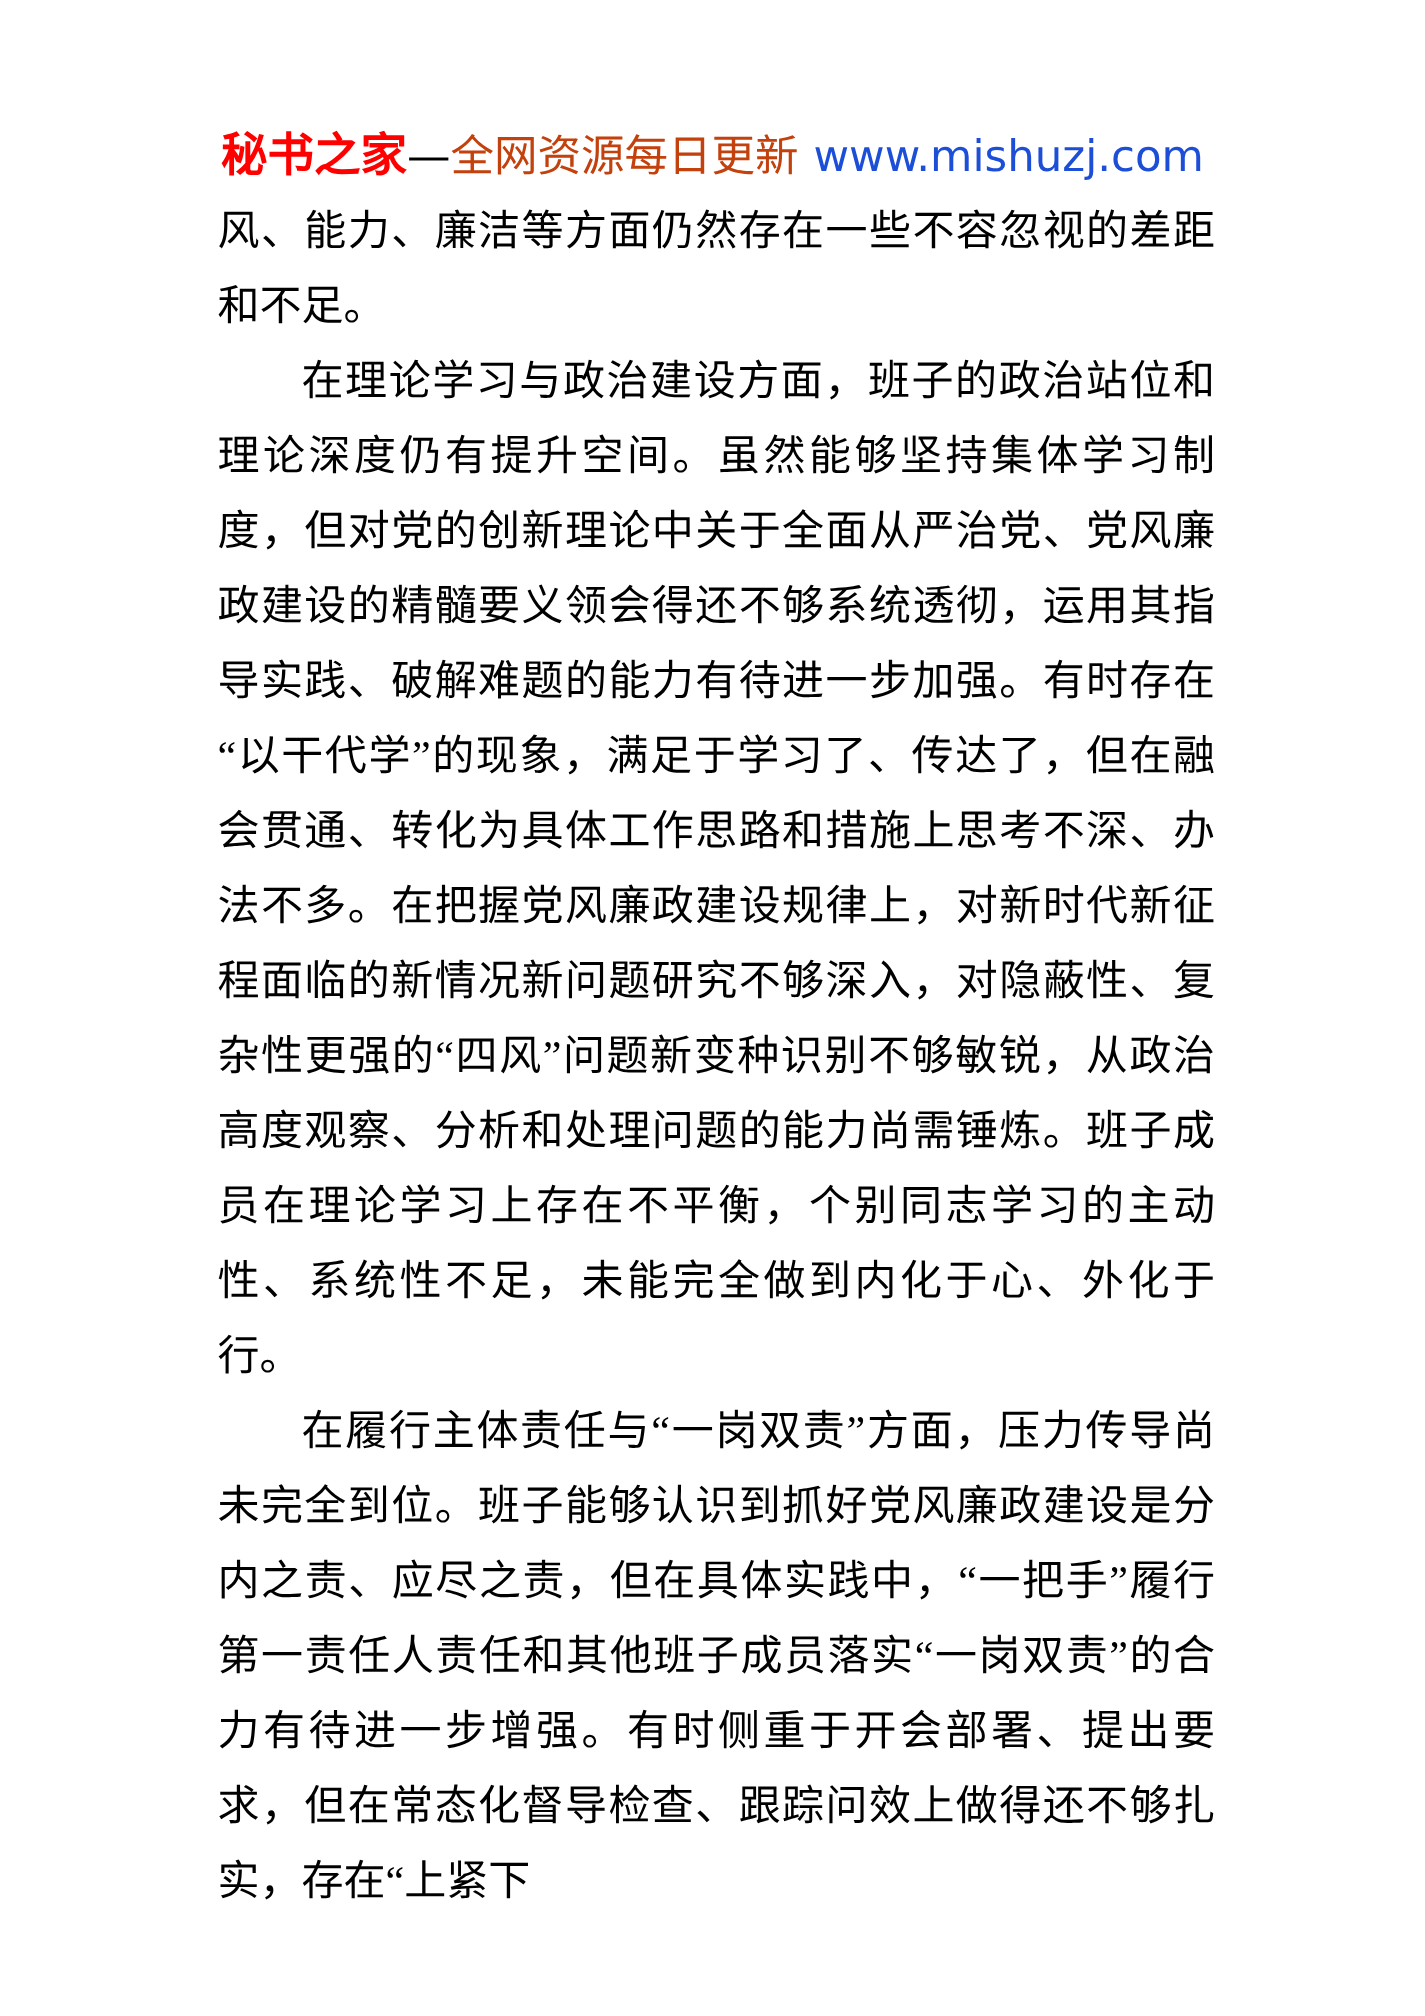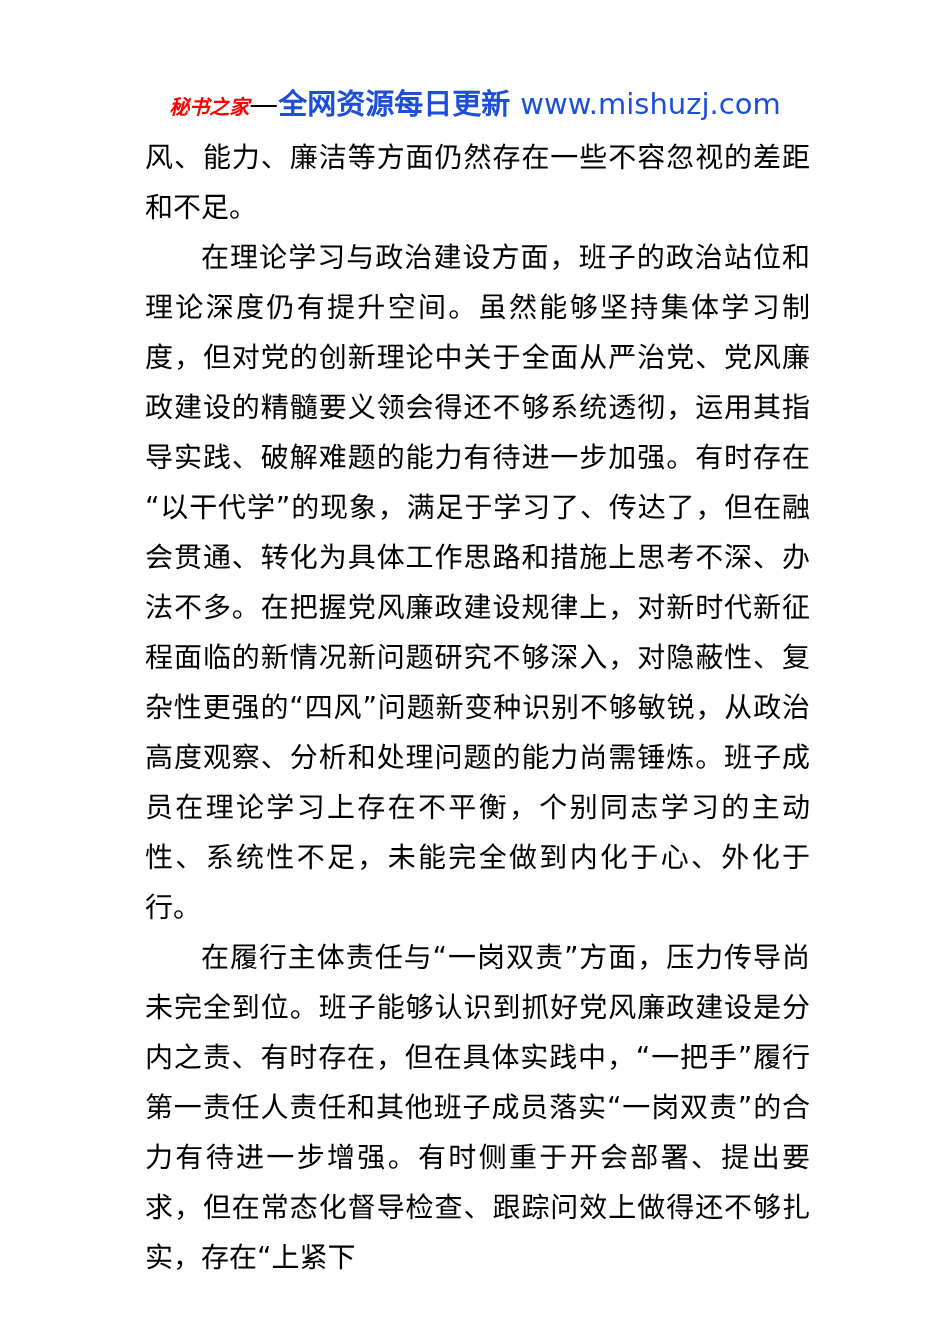--- a/index.html
+++ b/index.html
@@ -24,61 +24,61 @@
     padding-top: 84px;
     text-align: center;
     font-size: 29px;
     line-height: 40px;
     white-space: nowrap;
     letter-spacing: 0;
   }
   .brand {
     color: #ff0000;
     font-weight: 700;
-    font-style: italic;
-    font-size: 20px;
+    font-size: 31px;
   }
   .separator {
     color: #000000;
     font-weight: 400;
   }
   .tagline {
-    color: #1d4ed8;
-    font-weight: 700;
+    color: #c2410c;
+    font-weight: 400;
   }
   .site-url {
     color: #1d4ed8;
     text-decoration: none;
     margin-left: 10px;
     cursor: pointer;
   }
   .doc-body {
     margin: 6px 140px 0 145px;
     font-size: 28px;
     line-height: 50px;
     text-align: justify;
     text-justify: inter-ideograph;
     word-break: break-all;
   }
   .doc-body p {
     margin: 0;
     padding: 0;
+    font-family: Liberation Serif, serif;
   }
   .doc-body p.indent {
     text-indent: 2em;
   }
 </style>
 </head>
 <body>
 
 <div class="page">
 
   <div class="site-header">
     <span class="brand">秘书之家</span><span class="separator">—</span><span class="tagline">全网资源每日更新</span><a class="site-url">www.mishuzj.com</a>
   </div>
 
   <div class="doc-body">
       <p class="">风、能力、廉洁等方面仍然存在一些不容忽视的差距和不足。</p>
       <p class="indent">在理论学习与政治建设方面，班子的政治站位和理论深度仍有提升空间。虽然能够坚持集体学习制度，但对党的创新理论中关于全面从严治党、党风廉政建设的精髓要义领会得还不够系统透彻，运用其指导实践、破解难题的能力有待进一步加强。有时存在“以干代学”的现象，满足于学习了、传达了，但在融会贯通、转化为具体工作思路和措施上思考不深、办法不多。在把握党风廉政建设规律上，对新时代新征程面临的新情况新问题研究不够深入，对隐蔽性、复杂性更强的“四风”问题新变种识别不够敏锐，从政治高度观察、分析和处理问题的能力尚需锤炼。班子成员在理论学习上存在不平衡，个别同志学习的主动性、系统性不足，未能完全做到内化于心、外化于行。</p>
-      <p class="indent">在履行主体责任与“一岗双责”方面，压力传导尚未完全到位。班子能够认识到抓好党风廉政建设是分内之责、有时存在，但在具体实践中，“一把手”履行第一责任人责任和其他班子成员落实“一岗双责”的合力有待进一步增强。有时侧重于开会部署、提出要求，但在常态化督导检查、跟踪问效上做得还不够扎实，存在“上紧下</p>
+      <p class="indent">在履行主体责任与“一岗双责”方面，压力传导尚未完全到位。班子能够认识到抓好党风廉政建设是分内之责、应尽之责，但在具体实践中，“一把手”履行第一责任人责任和其他班子成员落实“一岗双责”的合力有待进一步增强。有时侧重于开会部署、提出要求，但在常态化督导检查、跟踪问效上做得还不够扎实，存在“上紧下</p>
     </div>
 
 </div>
 
 </body></html>

